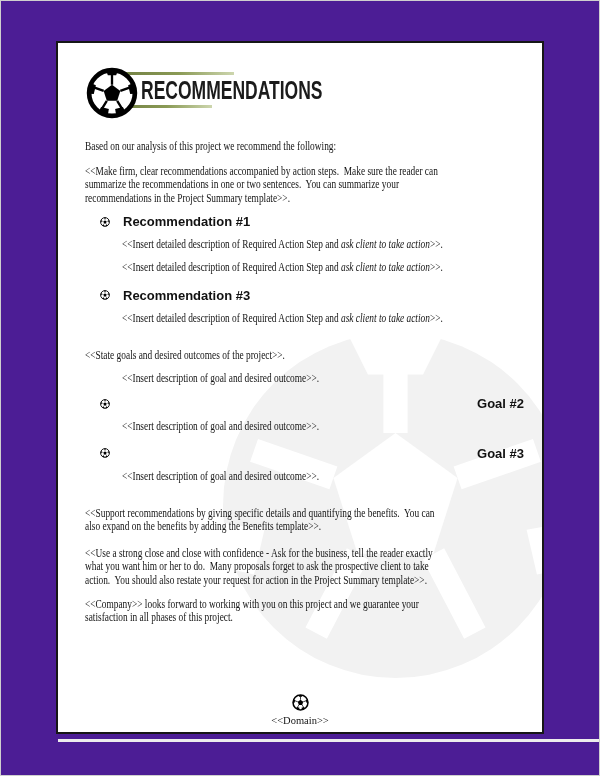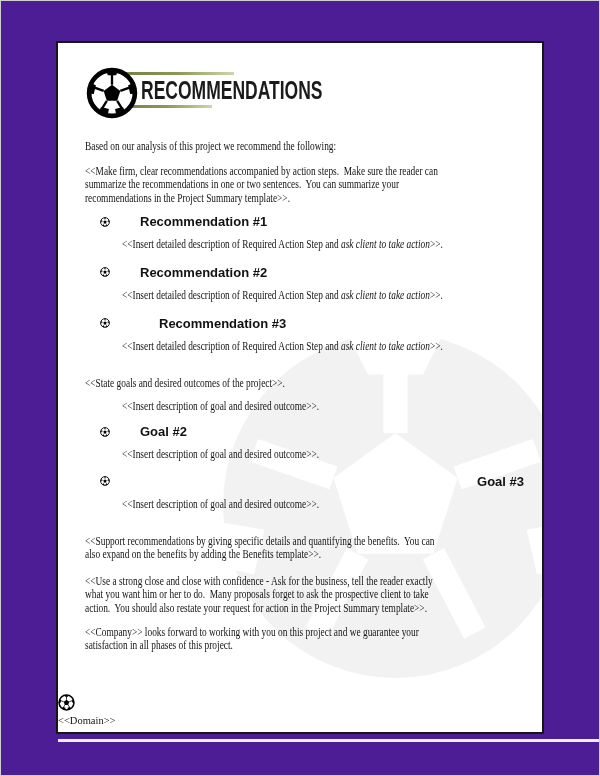--- a/index.html
+++ b/index.html
@@ -30,29 +30,29 @@
     width:556px;transform:scaleX(0.78);transform-origin:0 0;margin:0;}
   .mt-intro{margin-top:19px;}
   .mt-guide1{margin-top:11px;}
   .mt-goalsintro{margin-top:24px;}
   .mt-support{margin-top:23px;}
   .mt-close{margin-top:13px;}
   .mt-company{margin-top:10px;}
 
   .brow{display:flex;align-items:center;margin-left:15px;}
   .brow .ball{width:10px;height:10px;flex:0 0 auto;}
-  .brow .blabel{margin-left:30px;font-family:"Liberation Sans",sans-serif;
+  .brow .blabel{margin-left:13px;font-family:"Liberation Sans",sans-serif;
     font-weight:700;font-size:13px;line-height:15px;color:#111;white-space:nowrap;}
-  .mt-h1{margin-top:9px;}  .mt-h2{margin-top:13px;} .mt-h3{margin-top:13px;gap:19px;}
-  .mt-g1{margin-top:13px;} .mt-g2{margin-top:11px;} .mt-g3{margin-top:12px;justify-content:space-between;}
+  .mt-h1{margin-top:9px;}  .mt-h2{margin-top:13px;} .mt-h3{margin-top:13px;}
+  .mt-g1{margin-top:13px;} .mt-g2{margin-top:11px;justify-content:space-between;} .mt-g3{margin-top:12px;justify-content:space-between;}
   .desc{margin:9px 0 0 37px;}
   .desc em{font-style:italic;}
 
   
-  .footer{position:absolute;left:0;right:0;bottom:6px;text-align:left;z-index:2;}
+  .footer{position:absolute;left:0;right:0;bottom:6px;text-align:center;z-index:2;}
   .footer-ball{width:17px;height:17px;display:inline-block;}
   .footer-domain{font-size:10.5px;line-height:11px;color:#141414;margin-top:0;}
 </style>
 </head>
 <body>
 
 <svg width="0" height="0" style="position:absolute" aria-hidden="true">
   <defs>
     <clipPath id="bclip">
         <circle cx="50" cy="50" r="44"></circle>
@@ -106,26 +106,20 @@
 recommendations in the Project Summary template&gt;&gt;.</p>
 
       <div class="brow mt-h1">
         <svg class="ball" viewBox="0 0 100 100">
             <use href="#soccer-ball"></use>
           </svg>
         <span class="blabel">Recommendation #1</span>
       </div>
       <p class="para desc"><span>&lt;&lt;Insert detailed description of Required Action Step and </span><em>ask client to take action</em><span>&gt;&gt;.</span></p>
 
-      <div class="brow mt-h2">
-        <svg class="ball" viewBox="0 0 100 100">
-            <use href="#soccer-ball"></use>
-          </svg>
-        <span class="blabel">Recommendation #2</span>
-      </div>
       <p class="para desc"><span>&lt;&lt;Insert detailed description of Required Action Step and </span><em>ask client to take action</em><span>&gt;&gt;.</span></p>
 
       <div class="brow mt-h3">
         <svg class="ball" viewBox="0 0 100 100">
             <use href="#soccer-ball"></use>
           </svg>
         <span class="blabel">Recommendation #3</span>
       </div>
       <p class="para desc"><span>&lt;&lt;Insert detailed description of Required Action Step and </span><em>ask client to take action</em><span>&gt;&gt;.</span></p>
 

